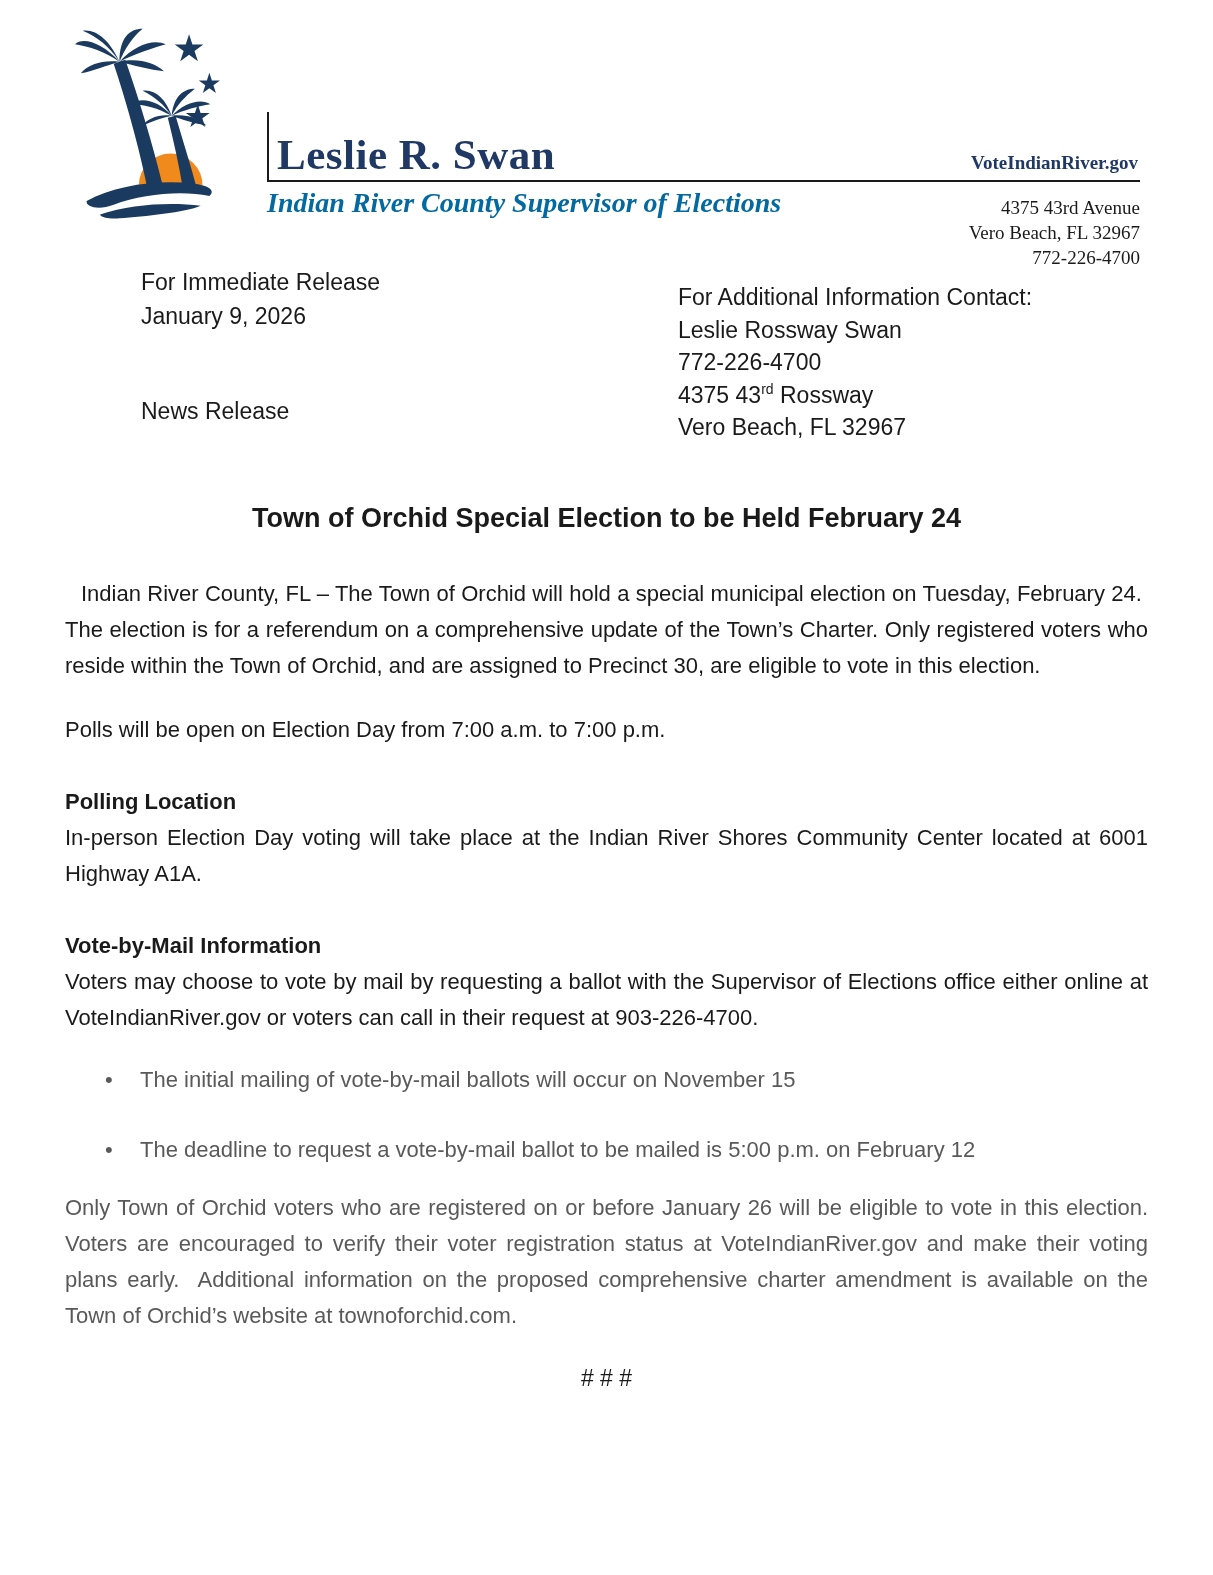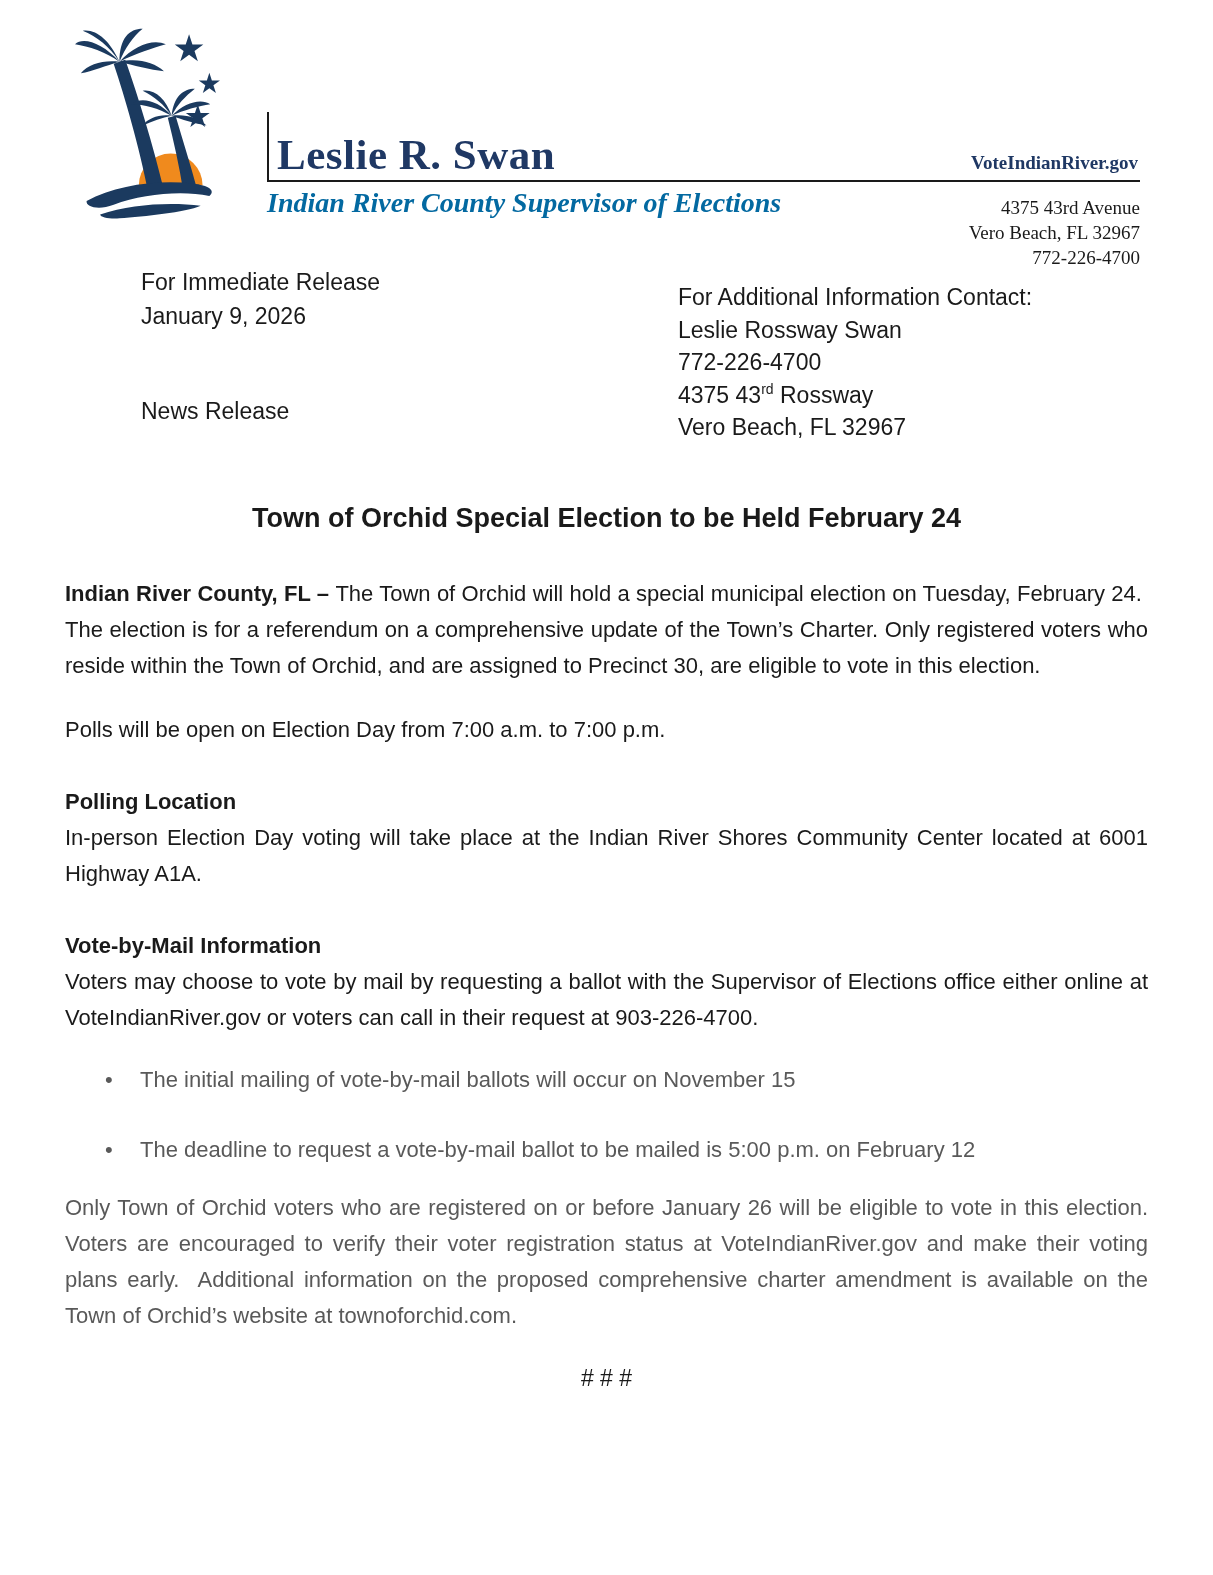--- a/index.html
+++ b/index.html
@@ -46,21 +46,21 @@
   .release-section { position:relative; height:205px; padding:0 95px; }
   .release-left { position:absolute; left:141px; top:10px; font-size:23px; line-height:34px; }
   .news-release-label { position:absolute; left:141px; top:143px; font-size:23px; }
   .contact-block { position:absolute; left:666px; top:26px; font-size:23px; line-height:32.5px;margin-left:12px; }
   sup.ord { font-size:14px; vertical-align:super; line-height:0; }
   
   .content { padding:0 65px; font-size:22px; line-height:36px; }
   .headline { text-align:center; font-weight:bold; font-size:27px; margin-top:40px; }
   .para { text-align:justify; }
   .p1 { margin-top:40px; }
-  .p1 .lead { font-weight:bold; }
+  .p1 .lead { font-weight:normal;margin-left:16px; }
   .p2 { margin-top:28px; }
   .section-heading { font-weight:bold; margin-top:36px; }
   .vbm-text { margin-top:0; }
   .gray { color:#595959; }
   .bullet-item { display:flex; padding-left:40px; color:#595959; }
   .bullet-item .dot { width:35px; flex:none; }
   .bullet-1 { margin-top:26px; }
   .bullet-2 { margin-top:34px; }
   .closing { margin-top:22px; text-align:justify; }
   .end-mark { text-align:center; margin-top:26px; font-size:23px; color:#1a1a1a; }

